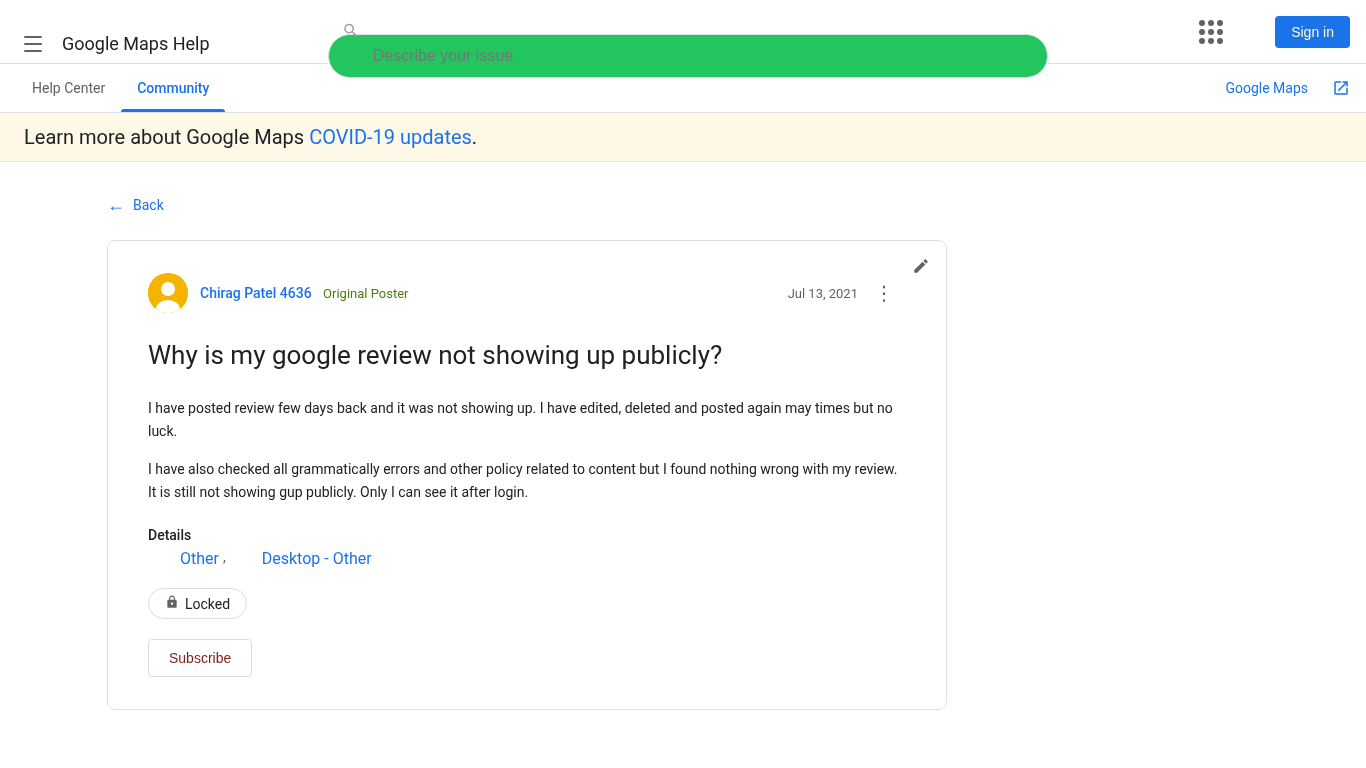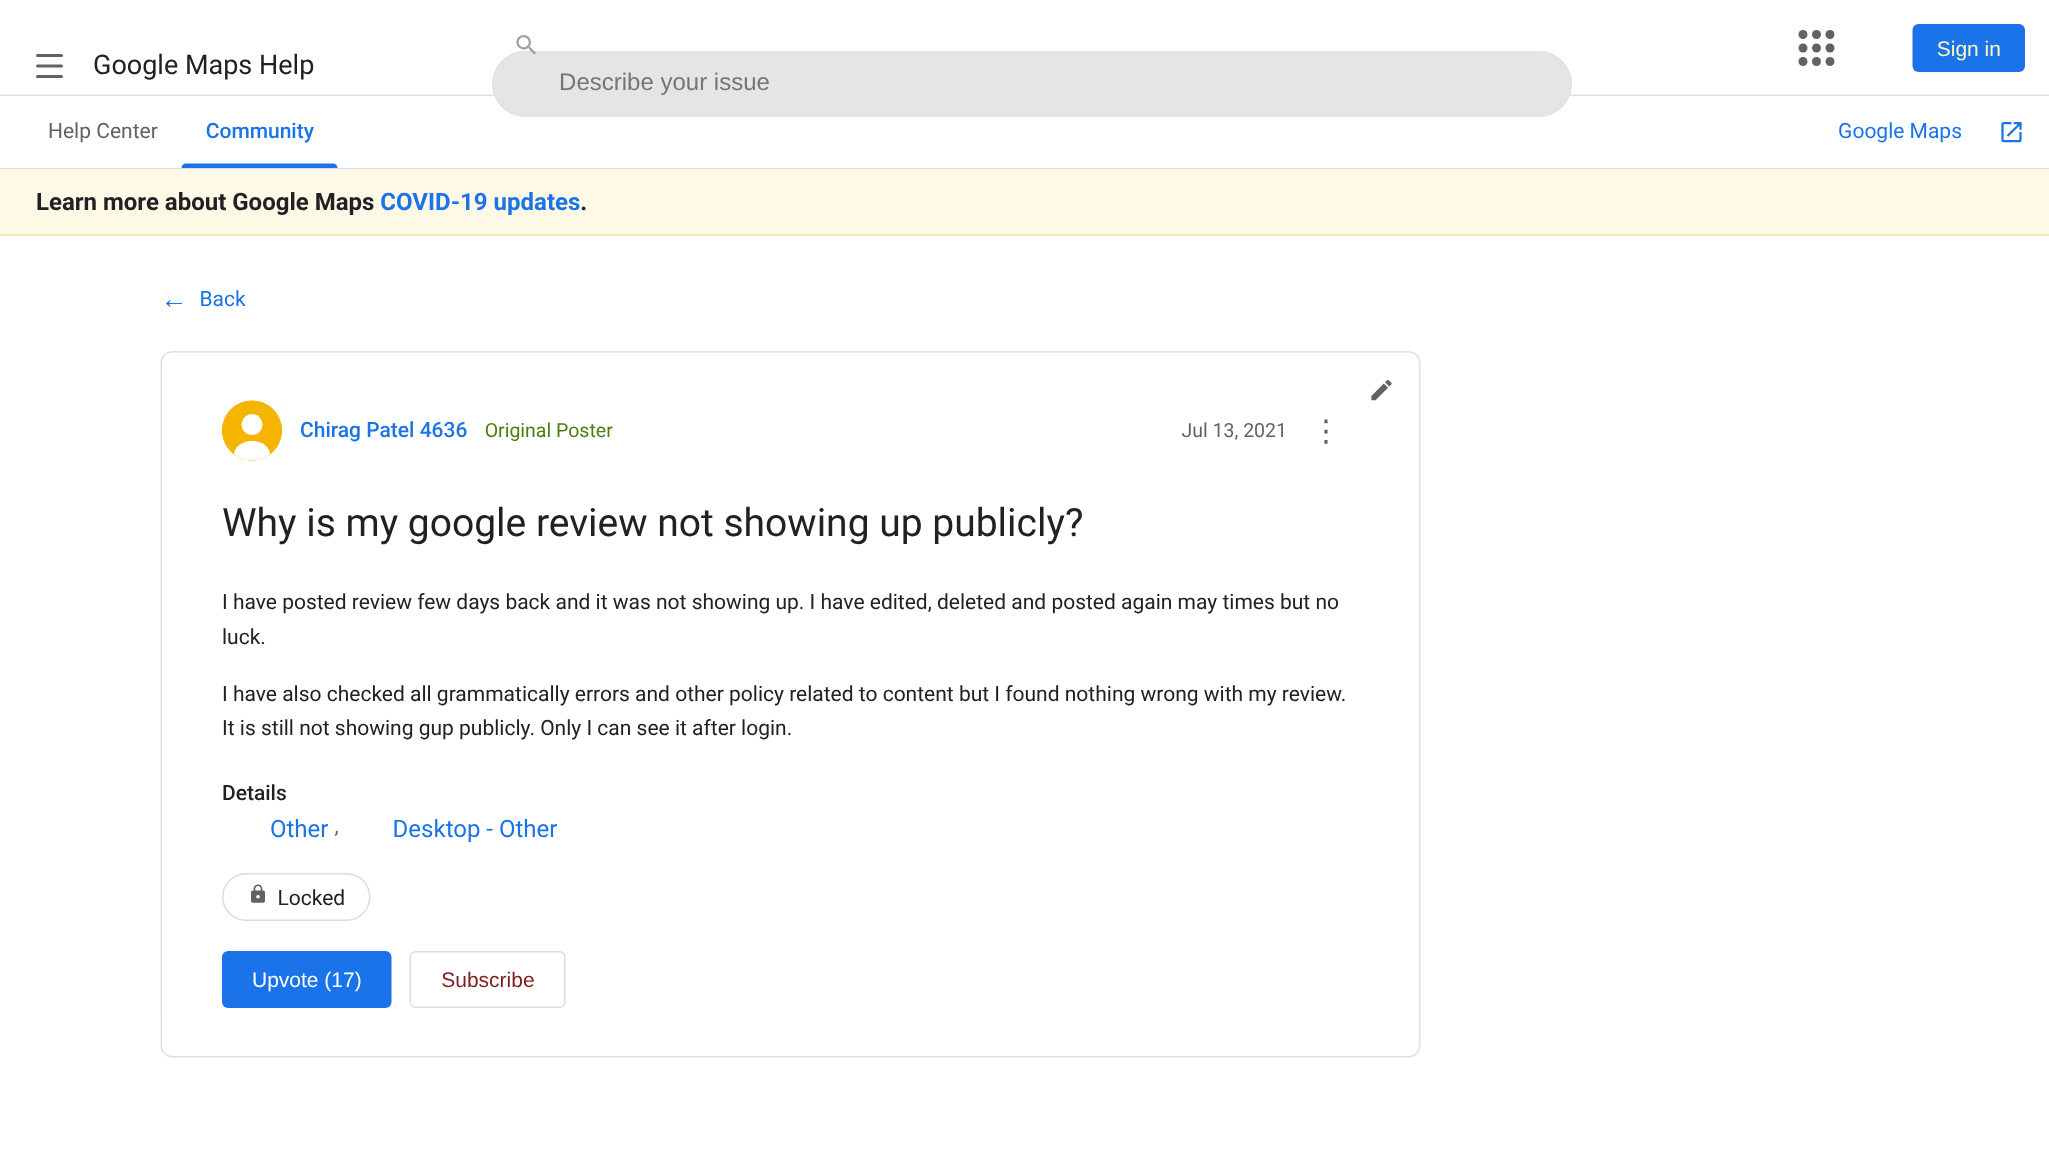--- a/index.html
+++ b/index.html
@@ -48,21 +48,21 @@
       position: relative;
     }
     .search-bar input {
       width: 100%;
       height: 44px;
       border: 1px solid #dfe1e5;
       border-radius: 24px;
       padding: 0 16px 0 44px;
       font-size: 16px;
       color: #202124;
-      background: #e5e5e5;
+      background: #22c55e;
       outline: none;
       margin-top: 48px;
     }
     .search-icon-wrap {
       position: absolute;
       left: 14px;
       top: 50%;
       transform: translateY(-50%);
       color: #9aa0a6;
     }
@@ -148,23 +148,22 @@
     .external-link-icon {
       width: 18px;
       height: 18px;
     }
 
     
     .banner {
       background: #fef9e7;
       border-bottom: 1px solid #f5e6b0;
       padding: 12px 24px;
-      font-size: 16px;
-      color: #202124;
-      font-weight: bold;
+      font-size: 20px;
+      color: #202124;
     }
     .banner a {
       color: #1a73e8;
       text-decoration: none;
     }
 
     
     .main-content {
       max-width: 1200px;
       margin: 0 auto;
@@ -458,17 +457,16 @@
       <span class="lock-icon">
         <svg width="14" height="14" viewBox="0 0 24 24" fill="#5f6368">
           <path d="M18 8h-1V6c0-2.76-2.24-5-5-5S7 3.24 7 6v2H6c-1.1 0-2 .9-2 2v10c0 1.1.9 2 2 2h12c1.1 0 2-.9 2-2V10c0-1.1-.9-2-2-2zm-6 9c-1.1 0-2-.9-2-2s.9-2 2-2 2 .9 2 2-.9 2-2 2zm3.1-9H8.9V6c0-1.71 1.39-3.1 3.1-3.1 1.71 0 3.1 1.39 3.1 3.1v2z"></path>
         </svg>
       </span>
       <span>Locked</span>
     </div>
 
     
     <div class="post-actions">
-      <button class="upvote-btn">Upvote (17)</button>
       <button class="subscribe-btn">Subscribe</button>
     </div>
   </div>
 </div>
 
 </body></html>

